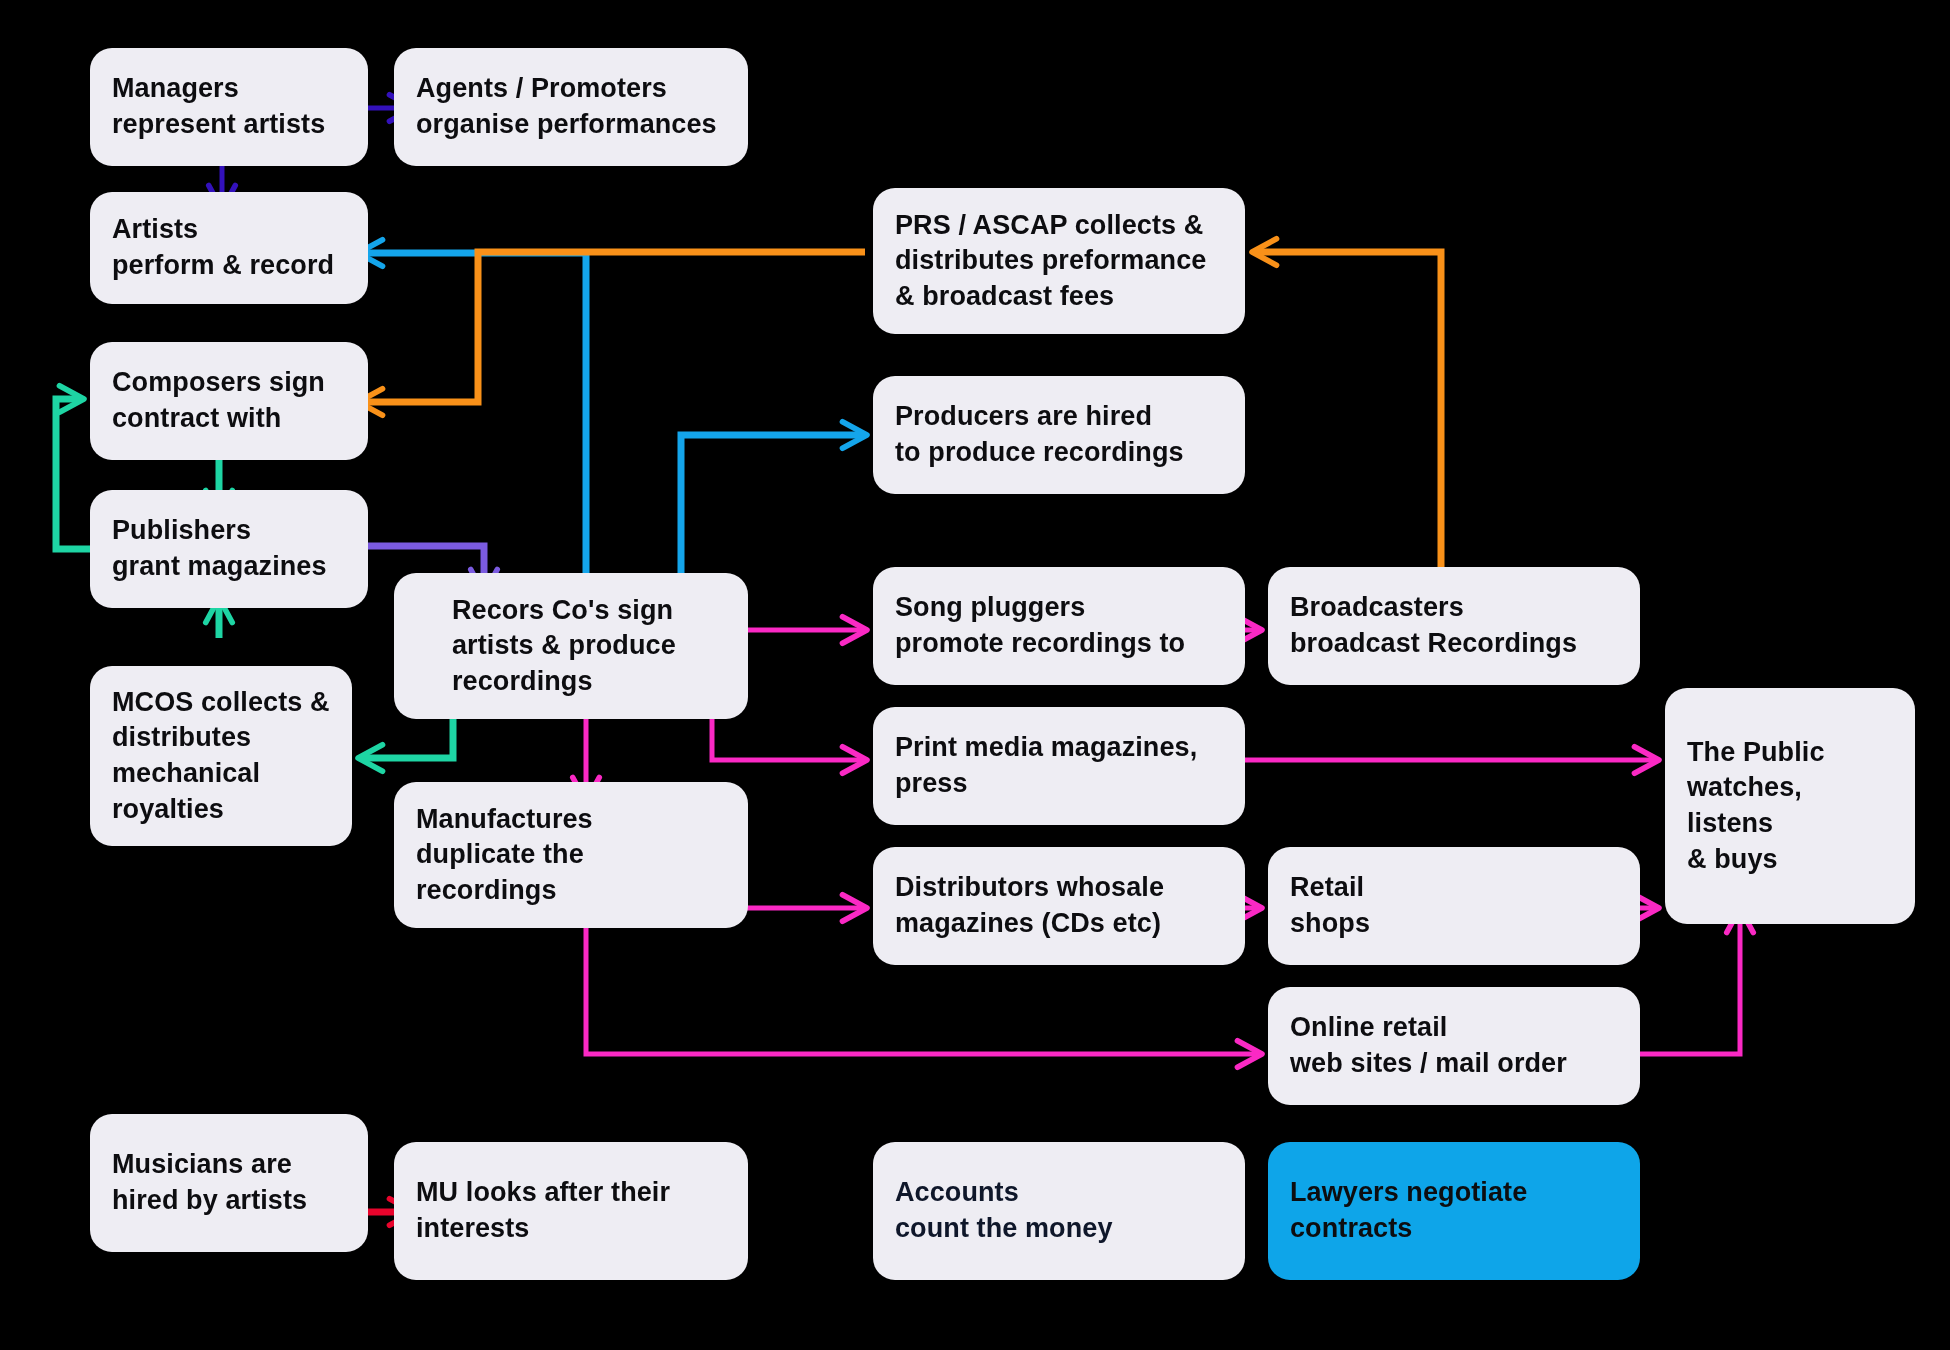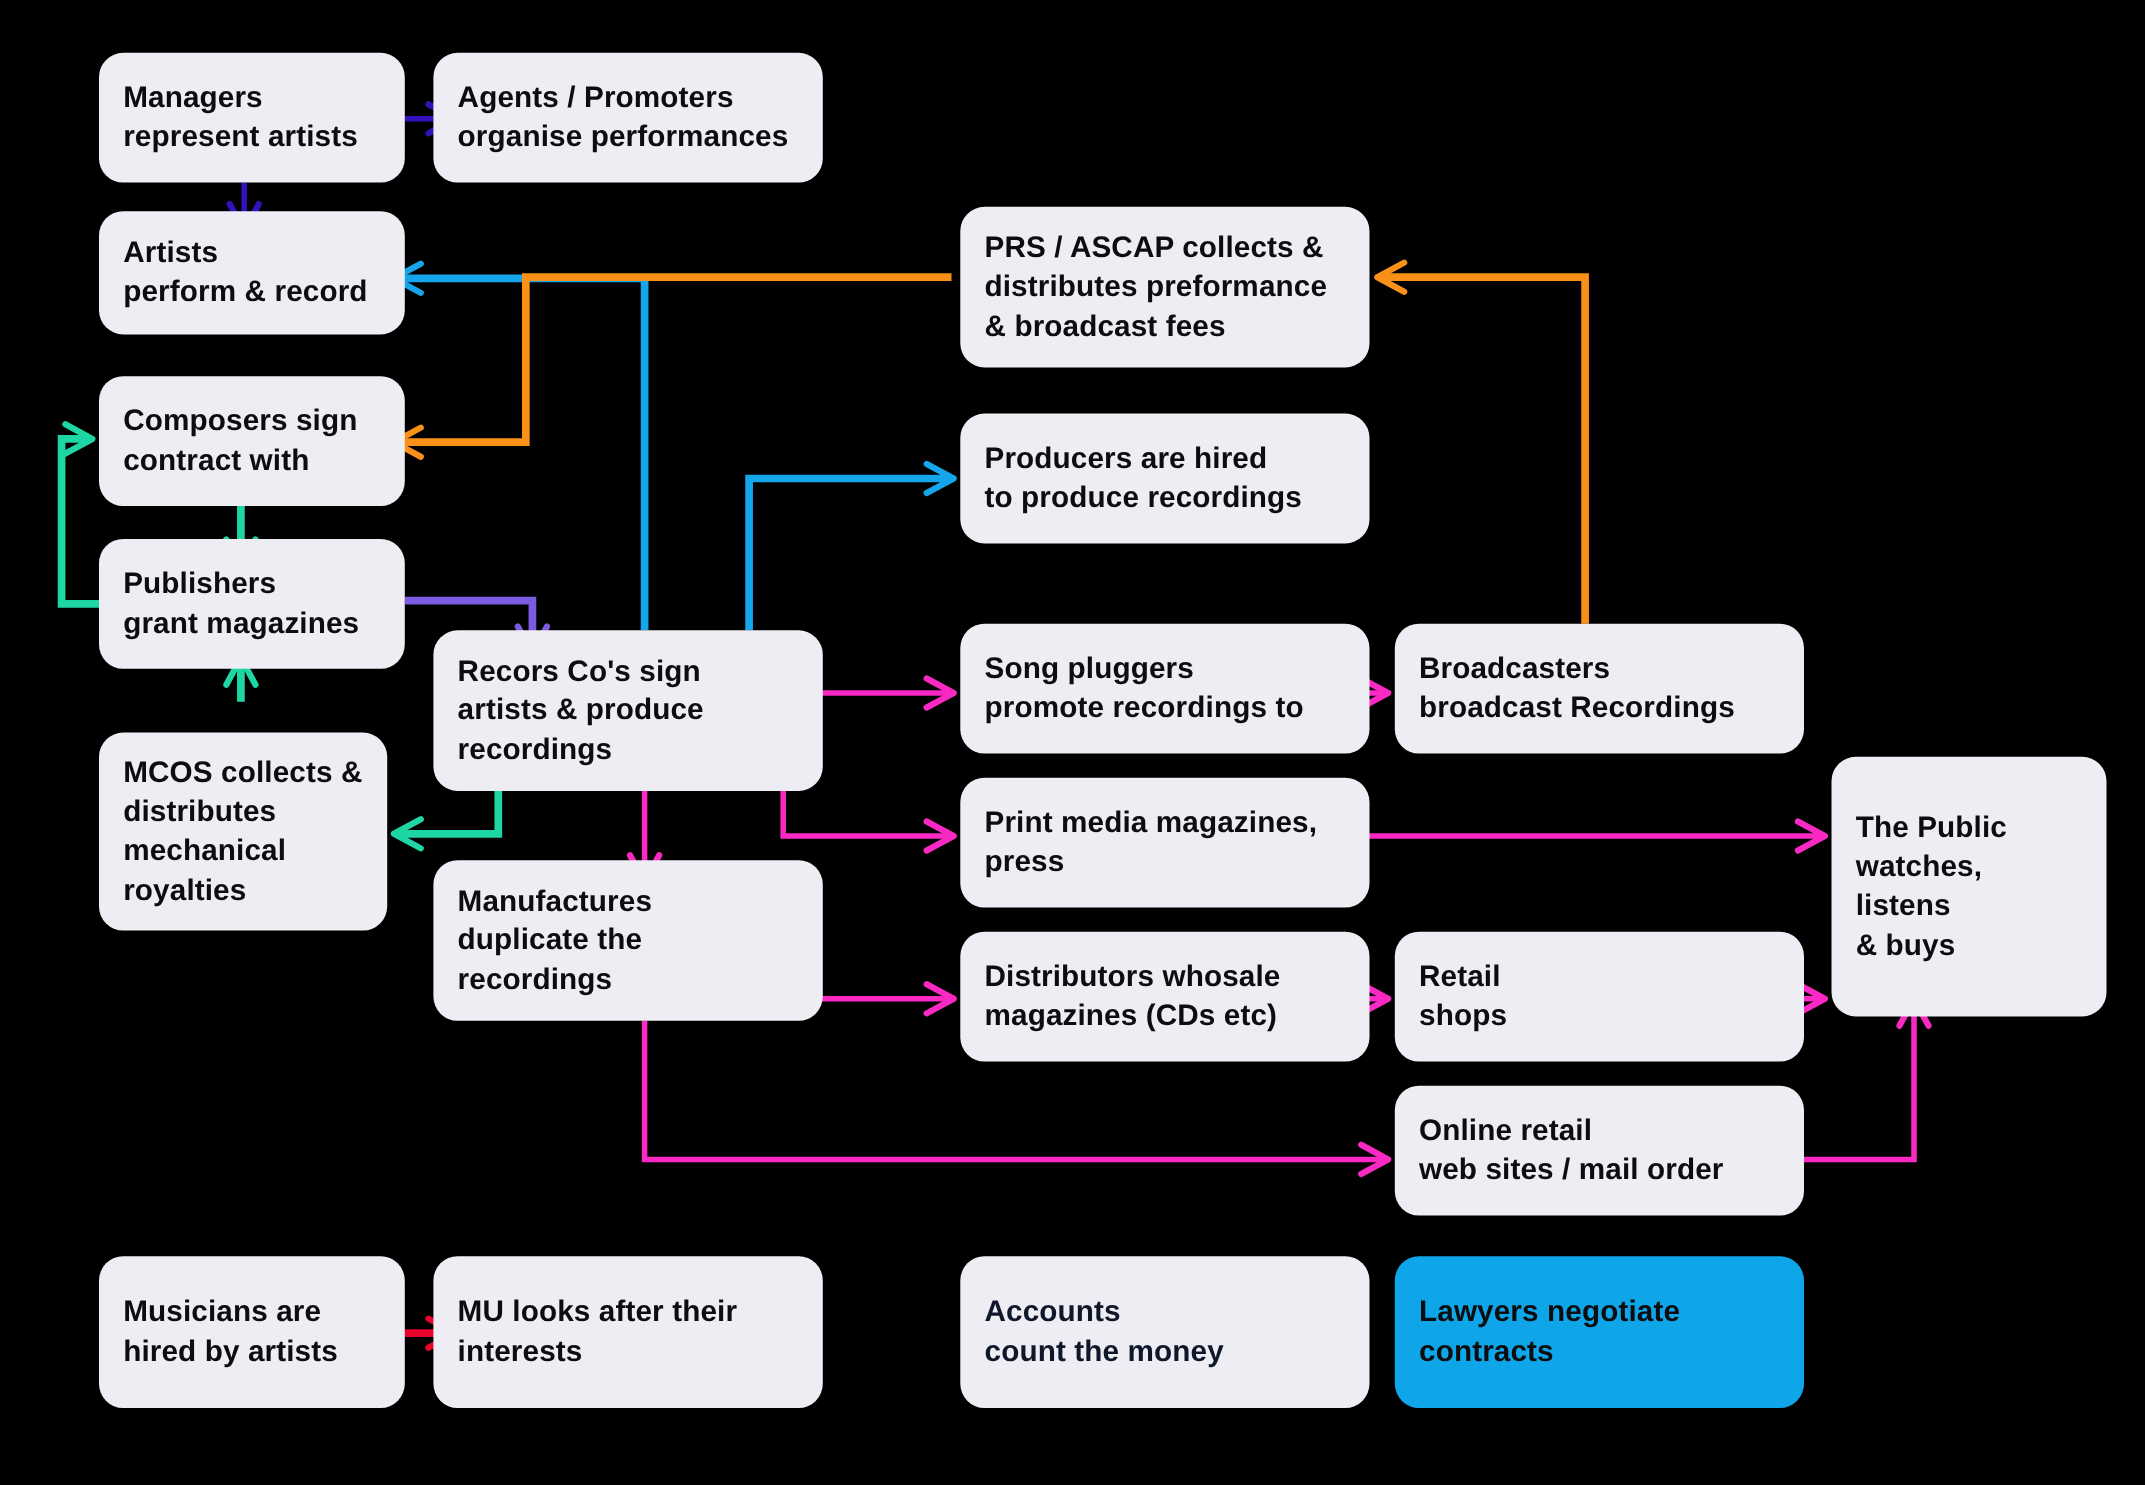--- a/index.html
+++ b/index.html
@@ -110,21 +110,21 @@
       </div>
       <div class="node" style="left: 873px; top: 376px; width: 372px; height: 118px; background: rgb(238, 237, 243);">
         <div class="lbl" style="color: rgb(13, 13, 16);">Producers are hired
 to produce recordings</div>
       </div>
       <div class="node" style="left: 90px; top: 490px; width: 278px; height: 118px; background: rgb(238, 237, 243);">
         <div class="lbl" style="color: rgb(13, 13, 16);">Publishers
 grant magazines</div>
       </div>
       <div class="node" style="left: 394px; top: 573px; width: 354px; height: 146px; background: rgb(238, 237, 243);">
-        <div class="lbl" style="color: rgb(13, 13, 16);">Recors Co's sign
+        <div class="lbl" style="color: rgb(13, 13, 16); margin-left: 36px;">Recors Co's sign
 artists &amp; produce
 recordings</div>
       </div>
       <div class="node" style="left: 873px; top: 567px; width: 372px; height: 118px; background: rgb(238, 237, 243);">
         <div class="lbl" style="color: rgb(13, 13, 16);">Song pluggers
 promote recordings to</div>
       </div>
       <div class="node" style="left: 1268px; top: 567px; width: 372px; height: 118px; background: rgb(238, 237, 243);">
         <div class="lbl" style="color: rgb(13, 13, 16);">Broadcasters
 broadcast Recordings</div>
@@ -155,21 +155,21 @@
 magazines (CDs etc)</div>
       </div>
       <div class="node" style="left: 1268px; top: 847px; width: 372px; height: 118px; background: rgb(238, 237, 243);">
         <div class="lbl" style="color: rgb(13, 13, 16);">Retail
 shops</div>
       </div>
       <div class="node" style="left: 1268px; top: 987px; width: 372px; height: 118px; background: rgb(238, 237, 243);">
         <div class="lbl" style="color: rgb(13, 13, 16);">Online retail
 web sites / mail order</div>
       </div>
-      <div class="node" style="left: 90px; top: 1142px; width: 278px; height: 138px; background: rgb(238, 237, 243);">
+      <div class="node" style="left: 90px; top: 1114px; width: 278px; height: 138px; background: rgb(238, 237, 243);">
         <div class="lbl" style="color: rgb(13, 13, 16);">Musicians are
 hired by artists</div>
       </div>
       <div class="node" style="left: 394px; top: 1142px; width: 354px; height: 138px; background: rgb(238, 237, 243);">
         <div class="lbl" style="color: rgb(13, 13, 16);">MU looks after their
 interests</div>
       </div>
       <div class="node" style="left: 873px; top: 1142px; width: 372px; height: 138px; background: rgb(238, 237, 243);">
         <div class="lbl" style="color: #0f172a;">Accounts
 count the money</div>

